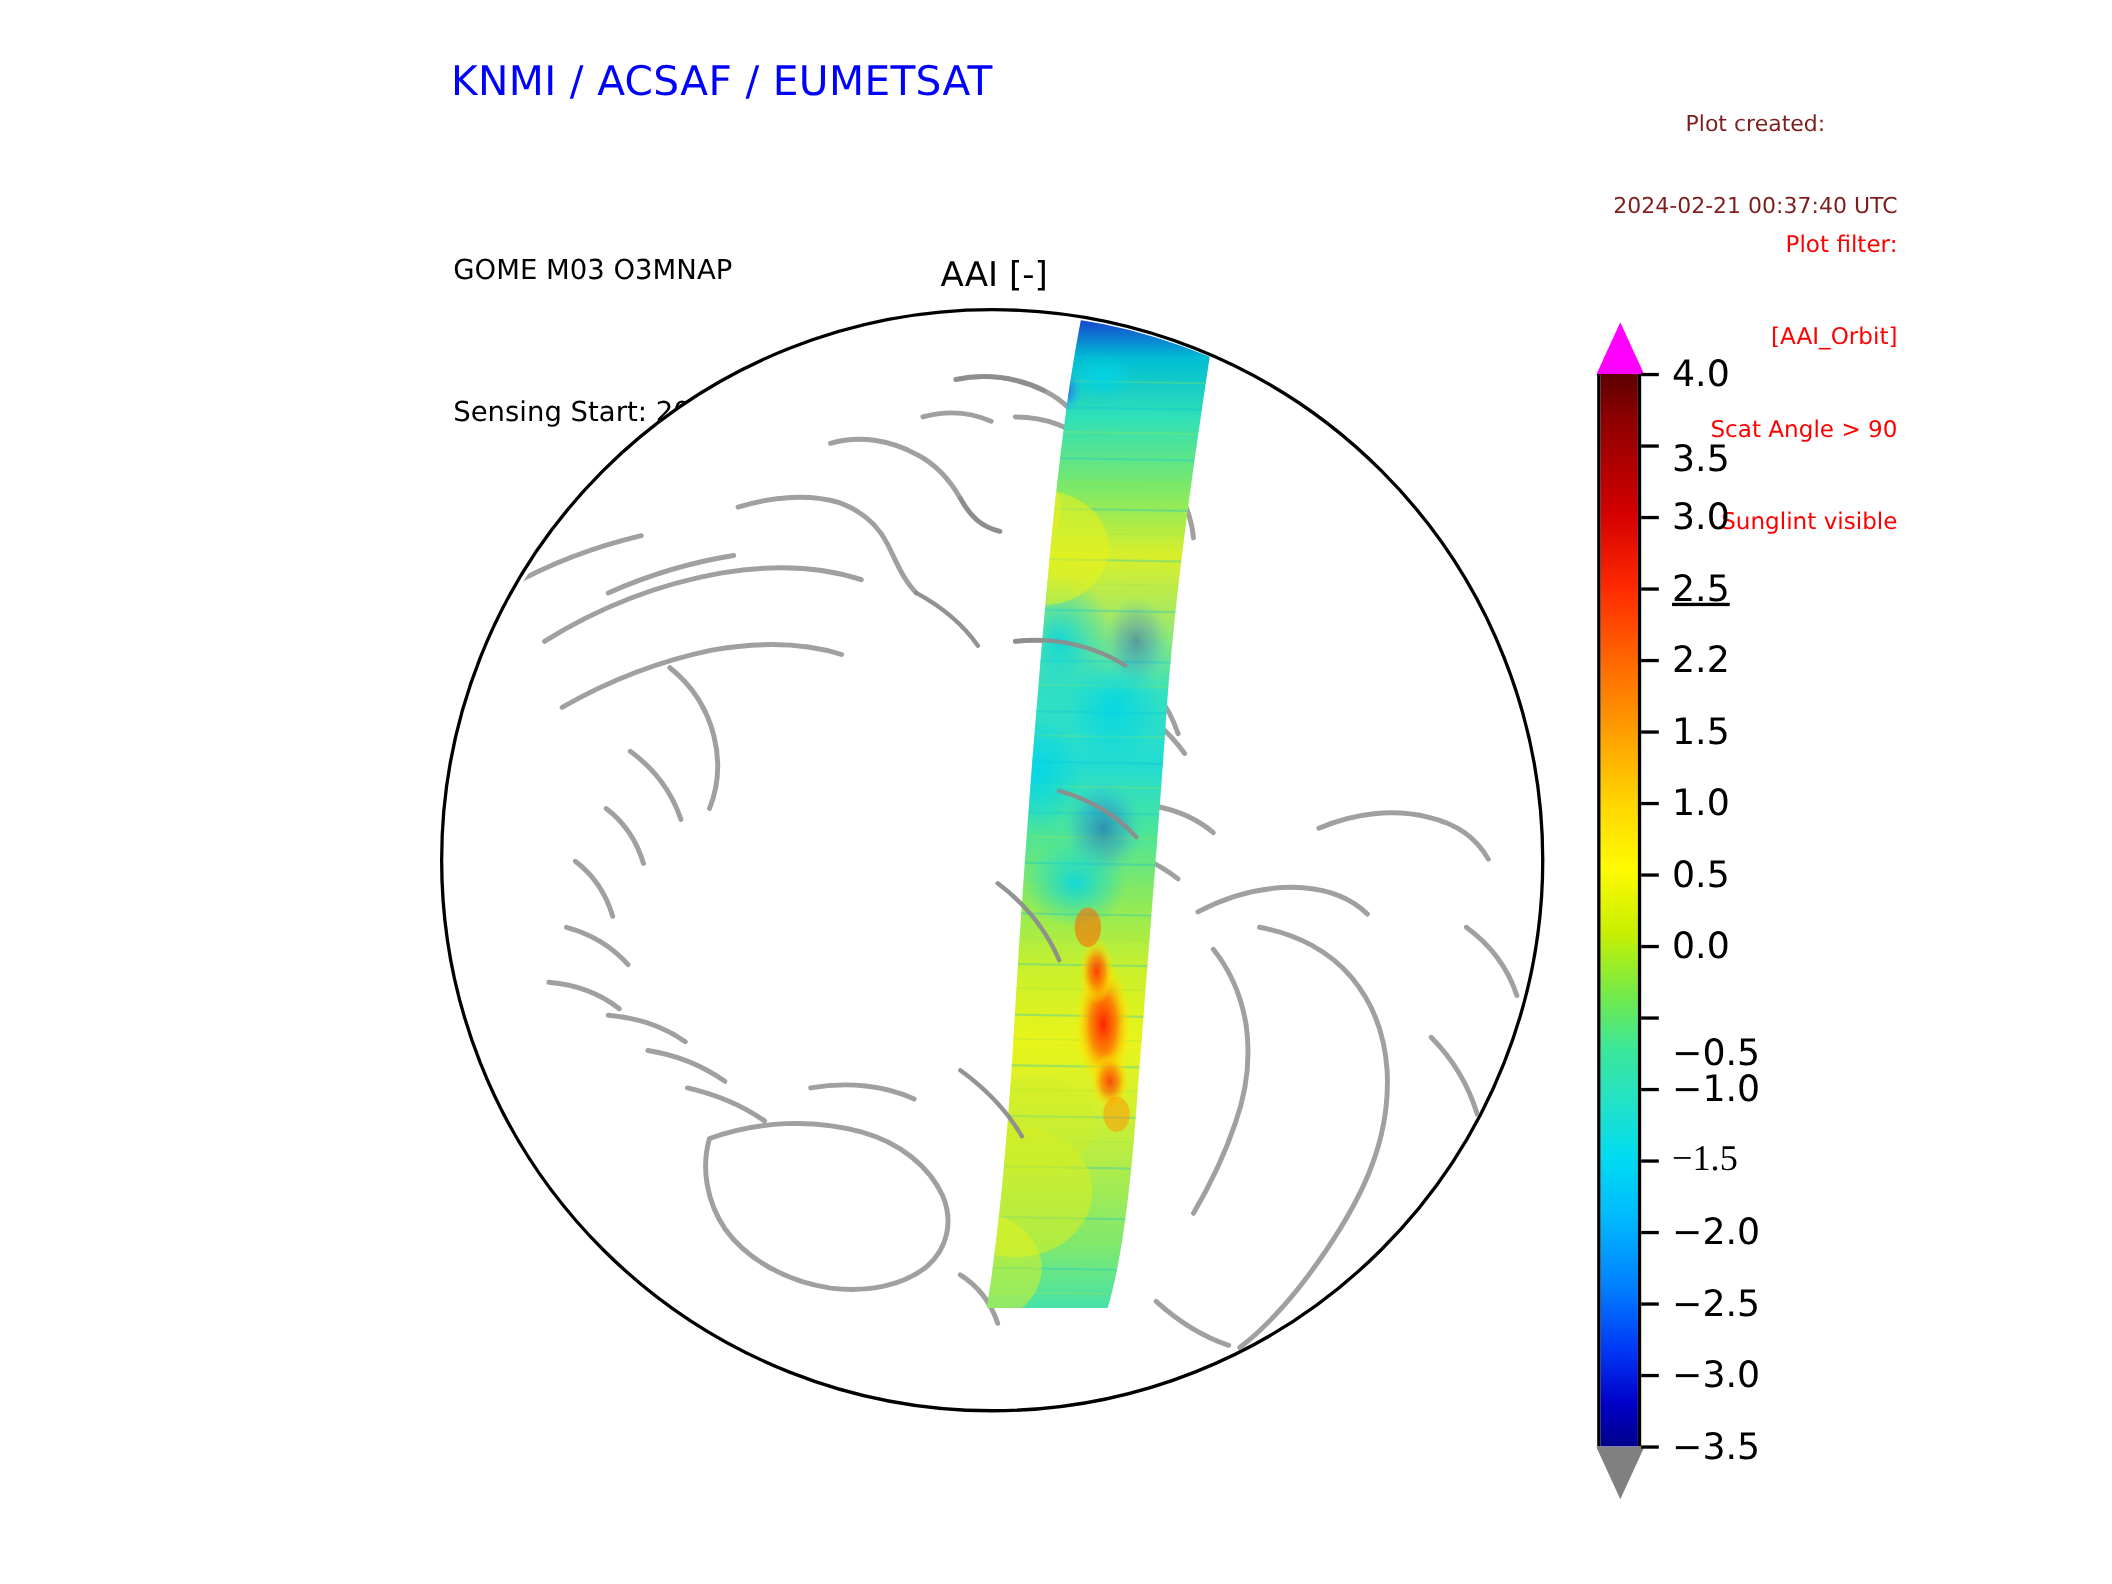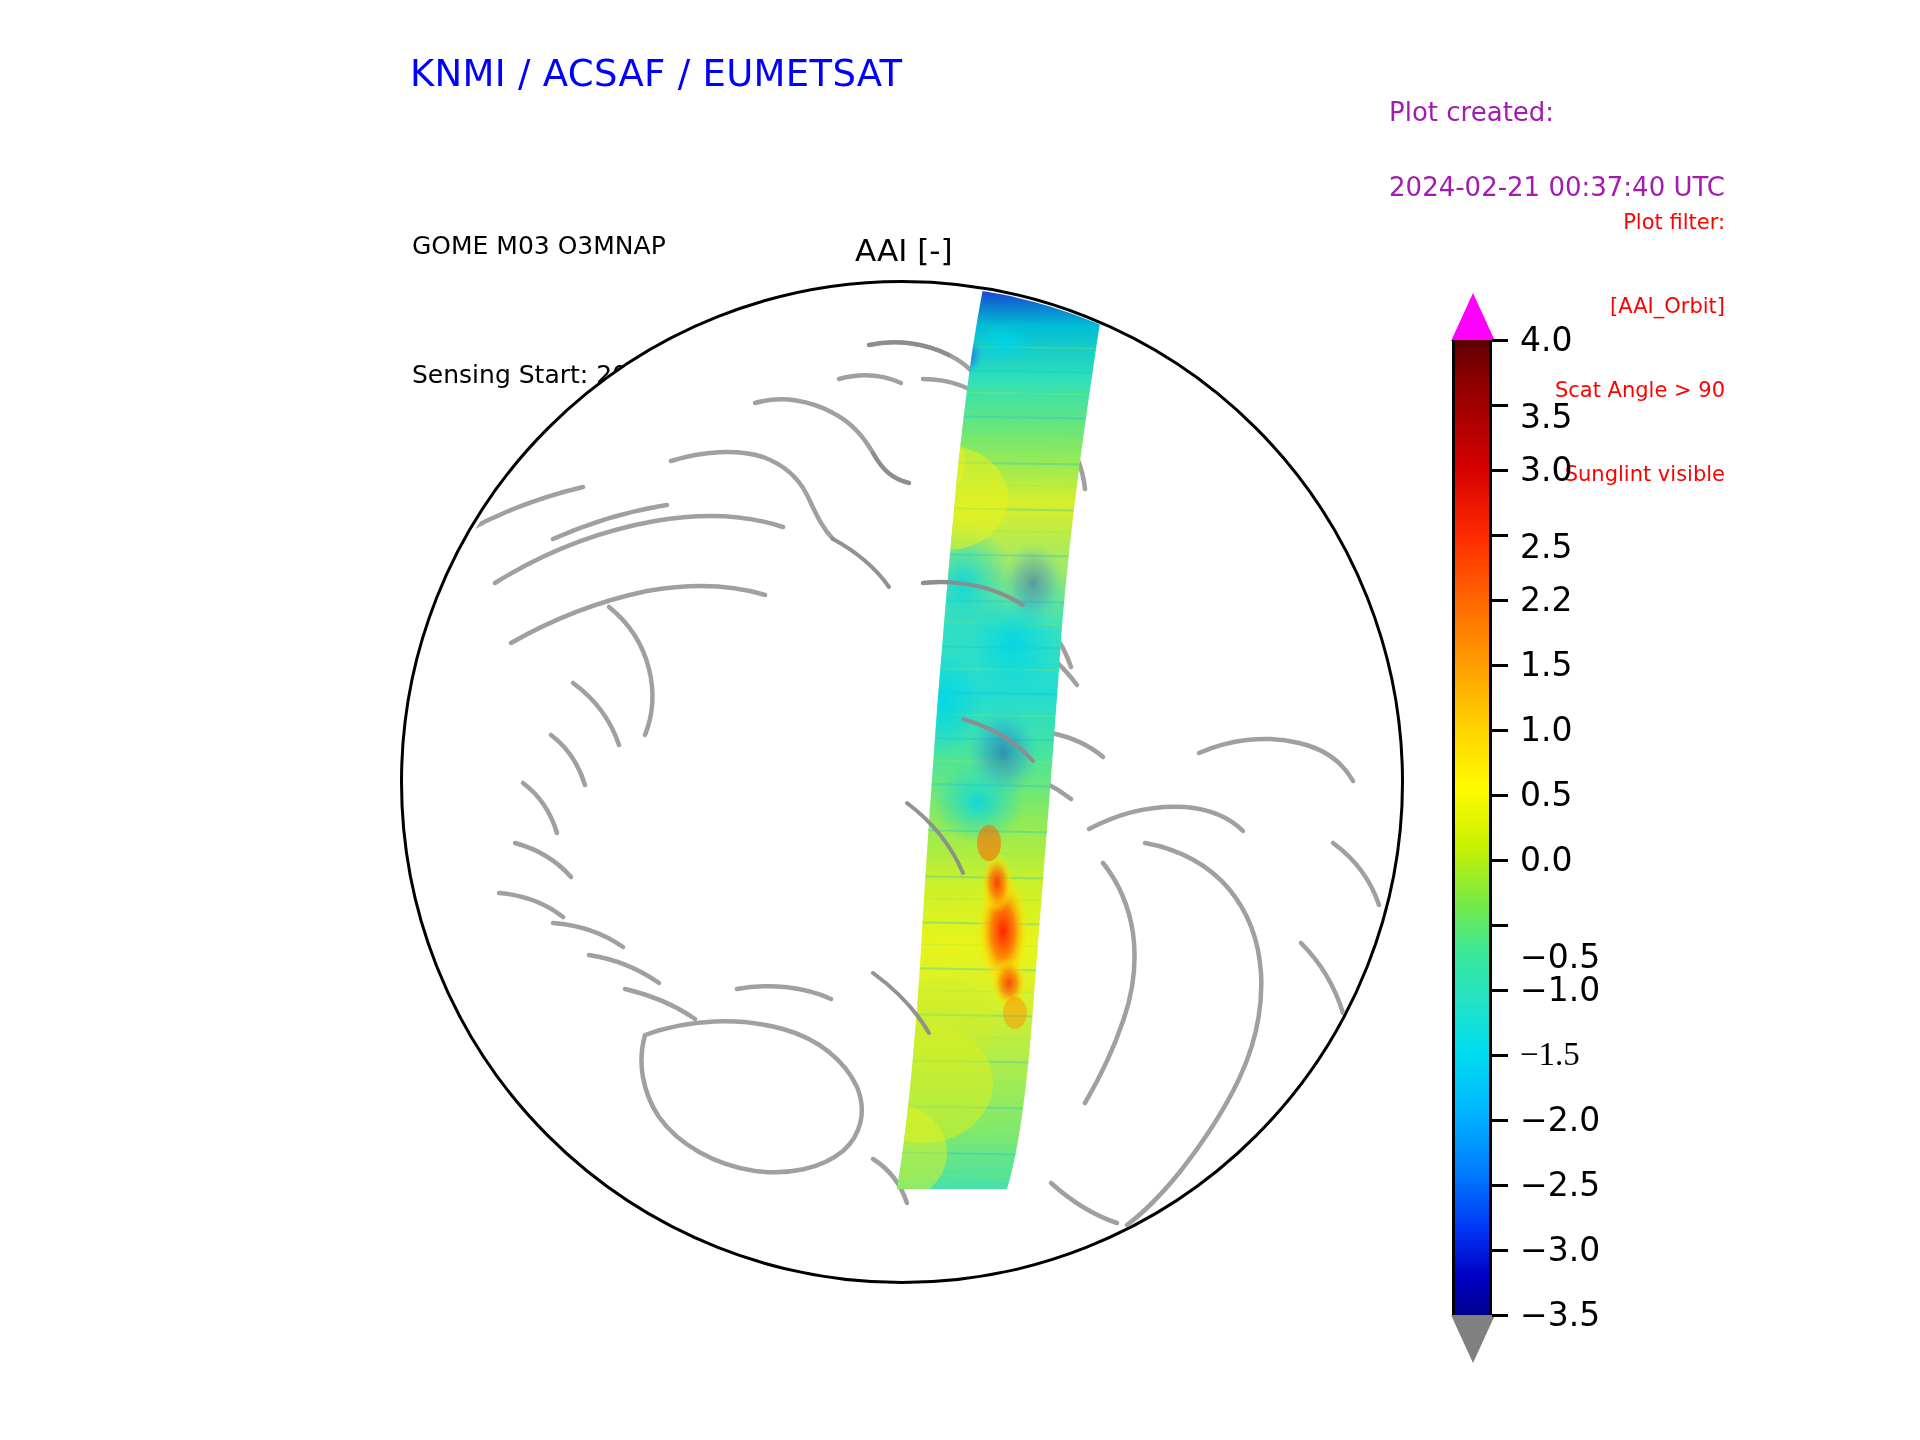--- a/index.html
+++ b/index.html
@@ -3,21 +3,21 @@
 <meta charset="utf-8">
 <style>
   html,body{margin:0;padding:0;background:#fff;}
   body{width:1920px;height:1440px;position:relative;overflow:hidden;
        font-family:"DejaVu Sans","Liberation Sans",sans-serif;color:#000;}
 
   .txt{position:absolute;white-space:pre;}
 
   #org-title{left:410px;top:52px;font-size:37px;color:#0000ff;letter-spacing:.3px;}
 
-  #plot-created-block{right:195px;top:50px;text-align:left;font-size:26px;line-height:25px;color:#a21caf;}
+  #plot-created-block{right:195px;top:50px;text-align:center;font-size:20px;line-height:25px;color:#7f1d1d;}
 
   #main-title-block{left:412px;top:138px;font-size:25px;line-height:43px;color:#000;}
 
   #var-title{left:855px;top:232px;font-size:31px;color:#000;}
 
   #filter-block{right:195px;top:152px;text-align:right;font-size:21px;line-height:28px;color:#ff0000;}
 
   
   #map-wrap{position:absolute;left:400px;top:280px;width:1010px;height:1010px;}
   #globe{position:absolute;left:0;top:0;width:1004px;height:1004px;border-radius:50%;
@@ -309,21 +309,21 @@
   <div id="cbar-under-outline"></div>
   <div id="cbar-under"></div>
   <div id="cbar-ticks">
       <div class="cbar-tick" style="top: 54px;"></div>
       <div class="cbar-lbl" style="top: 55px;">4.0</div>
       <div class="cbar-tick" style="top: 119px;"></div>
       <div class="cbar-lbl" style="top: 120px; margin-top: 12px;">3.5</div>
       <div class="cbar-tick" style="top: 184px;"></div>
       <div class="cbar-lbl" style="top: 185px;">3.0</div>
       <div class="cbar-tick" style="top: 249px;"></div>
-      <div class="cbar-lbl" style="top: 262px;">2.5</div>
+      <div class="cbar-lbl" style="top: 250px; text-decoration: underline;">2.5</div>
       <div class="cbar-tick" style="top: 314px;"></div>
       <div class="cbar-lbl" style="top: 315px;">2.2</div>
       <div class="cbar-tick" style="top: 379px;"></div>
       <div class="cbar-lbl" style="top: 380px;">1.5</div>
       <div class="cbar-tick" style="top: 444px;"></div>
       <div class="cbar-lbl" style="top: 445px;">1.0</div>
       <div class="cbar-tick" style="top: 509px;"></div>
       <div class="cbar-lbl" style="top: 510px;">0.5</div>
       <div class="cbar-tick" style="top: 574px;"></div>
       <div class="cbar-lbl" style="top: 575px;">0.0</div>

